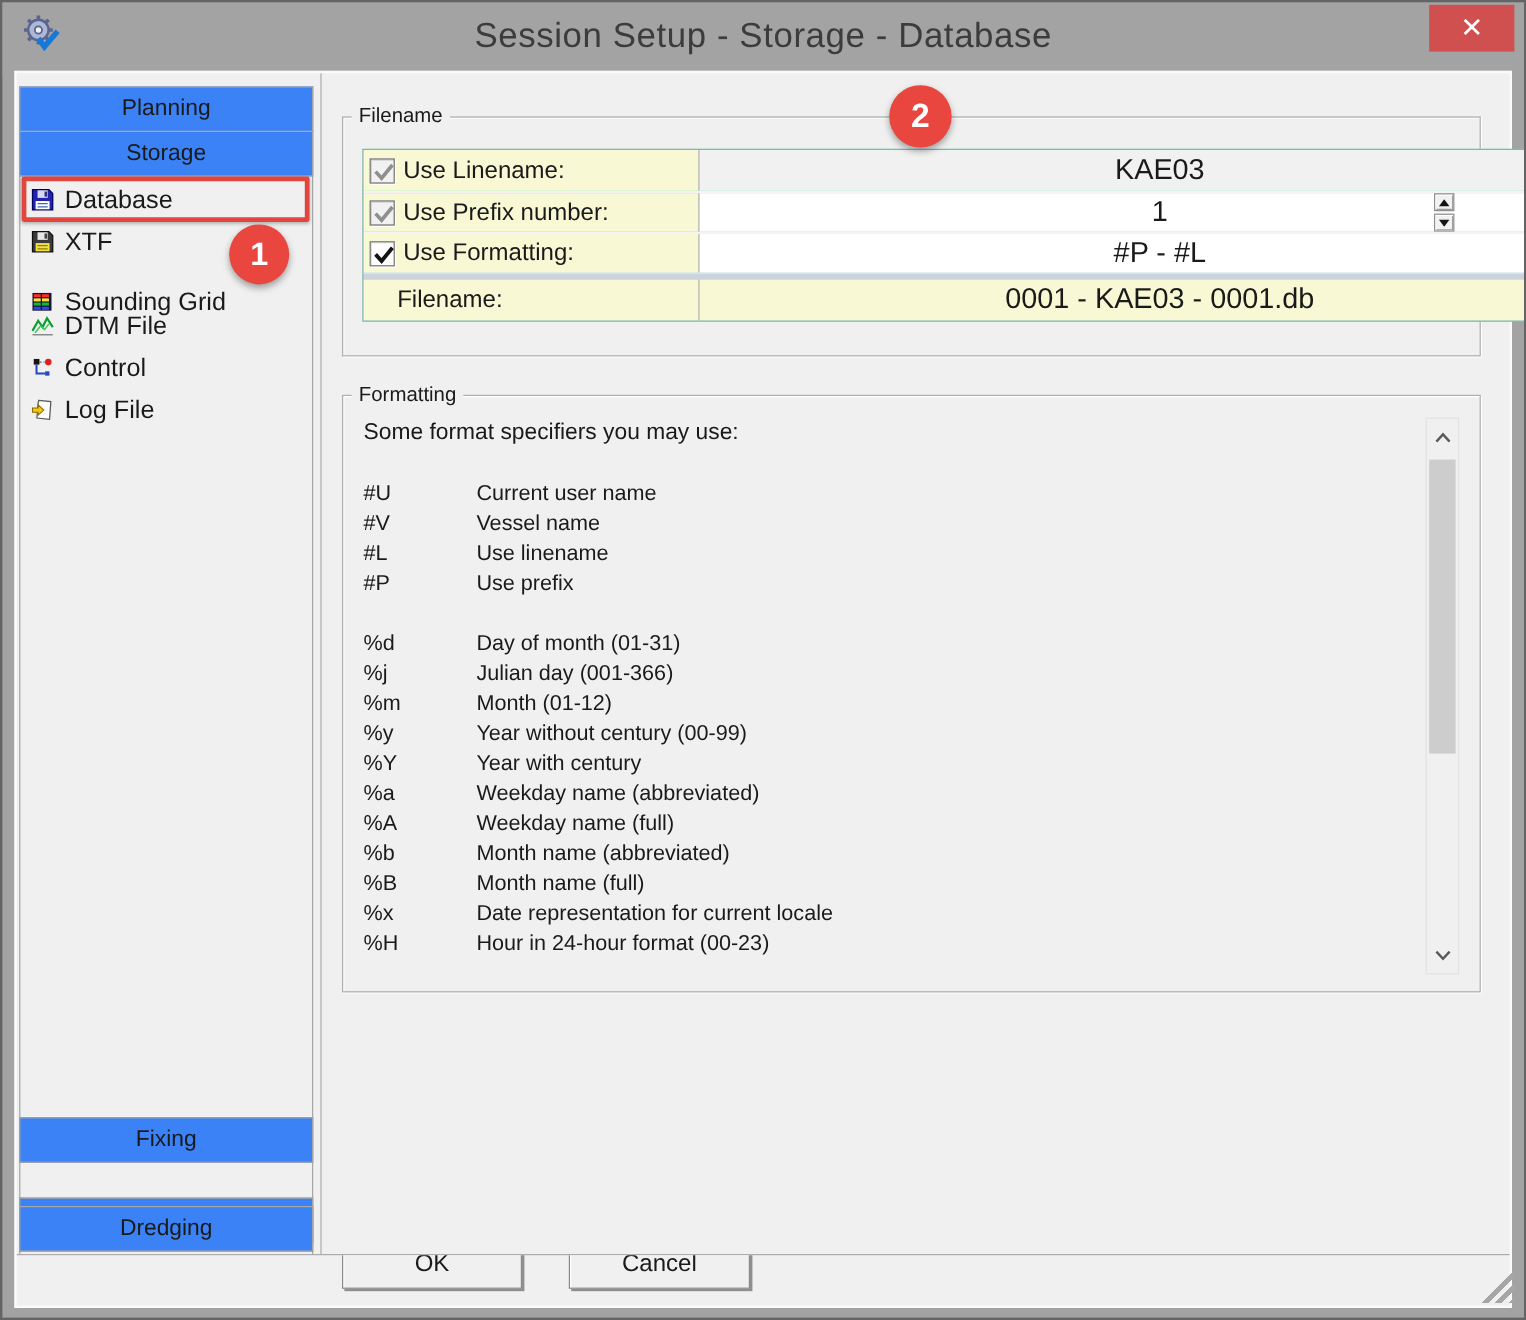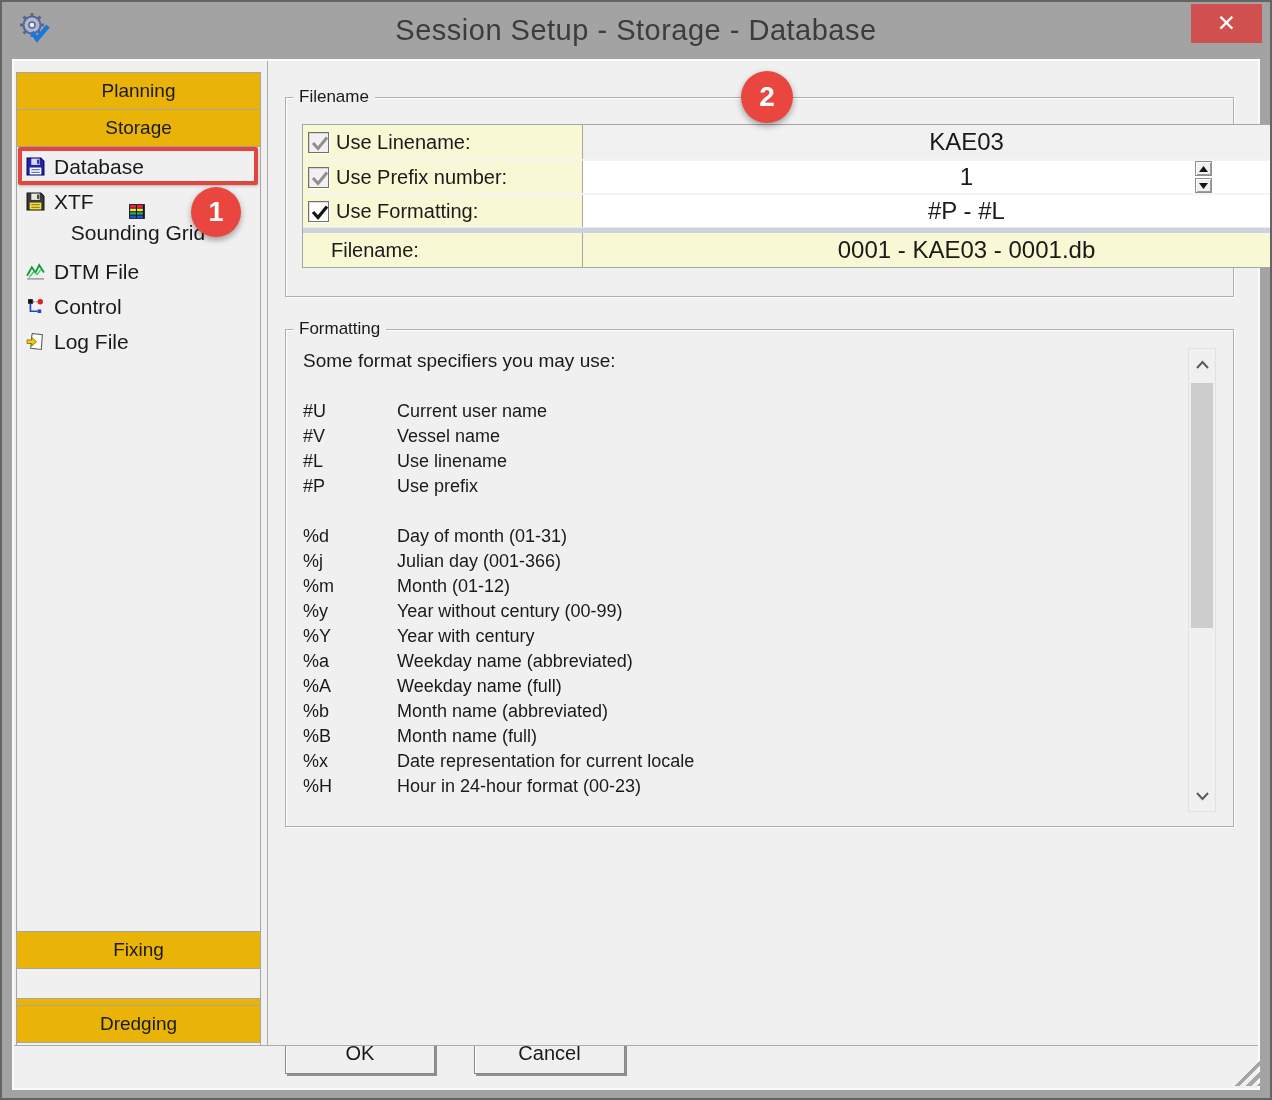--- a/index.html
+++ b/index.html
@@ -27,21 +27,21 @@
   
   .content {
     left:10px; top:57px; width:1248px; height:1031px;
     background:#F0F0F0; border:2px solid #FBFBFB;
   }
 
   
   .sidebar-frame { left:14px; top:70px; width:245px; height:973px;
     border-left:1px solid #A6A6A6; border-right:1px solid #A6A6A6; }
   .side-section {
-    left:14px; width:245px; height:38px; background:#eab308;
+    left:14px; width:245px; height:38px; background:#3b82f6;
     border:1px solid #A6A6A6; text-align:center; line-height:36px; font-size:19px;
   }
   .side-item { left:16px; width:240px; height:35px; display:flex; align-items:center; font-size:21px; }
   .side-item .icn { width:19px; height:19px; margin-left:8px; margin-right:9px; flex:0 0 auto; }
 
   
   .vline { left:265px; top:59px; width:1px; height:984px; background:#ACACAC; }
   .hline { left:12px; top:1043px; width:1244px; height:1px; background:#ACACAC; }
 
   
@@ -176,21 +176,21 @@
         <rect x="5" y="1.5" width="8" height="6" fill="#E8E8E8"></rect>
         <rect x="10.5" y="2.5" width="2" height="4" fill="#404040"></rect>
         <rect x="3.5" y="10" width="11" height="6.5" fill="#F2E240"></rect>
         <line x1="5" y1="12" x2="13" y2="12" stroke="#8A7A10"></line>
         <line x1="5" y1="14.5" x2="13" y2="14.5" stroke="#8A7A10"></line>
       </svg>
     </span>
     <span>XTF</span>
   </div>
 
-  <div class="abs side-item" style="top:200px;flex-direction:column;">
+  <div class="abs side-item" style="top:232px;">
     <span class="icn">
       <svg width="19" height="19" viewBox="0 0 18 18">
         <rect x="1" y="2" width="15" height="14" fill="#151530"></rect>
         <rect x="2" y="3" width="5.5" height="2.4" fill="#FF2B2B"></rect>
           <rect x="8.5" y="3" width="5.5" height="2.4" fill="#FF2B2B"></rect>
         <rect x="2" y="6.3" width="5.5" height="2.4" fill="#FFE23A"></rect>
           <rect x="8.5" y="6.3" width="5.5" height="2.4" fill="#FFE23A"></rect>
         <rect x="2" y="9.6" width="5.5" height="2.4" fill="#17B53A"></rect>
           <rect x="8.5" y="9.6" width="5.5" height="2.4" fill="#17B53A"></rect>
         <rect x="2" y="12.9" width="5.5" height="2.4" fill="#2D4BE0"></rect>

